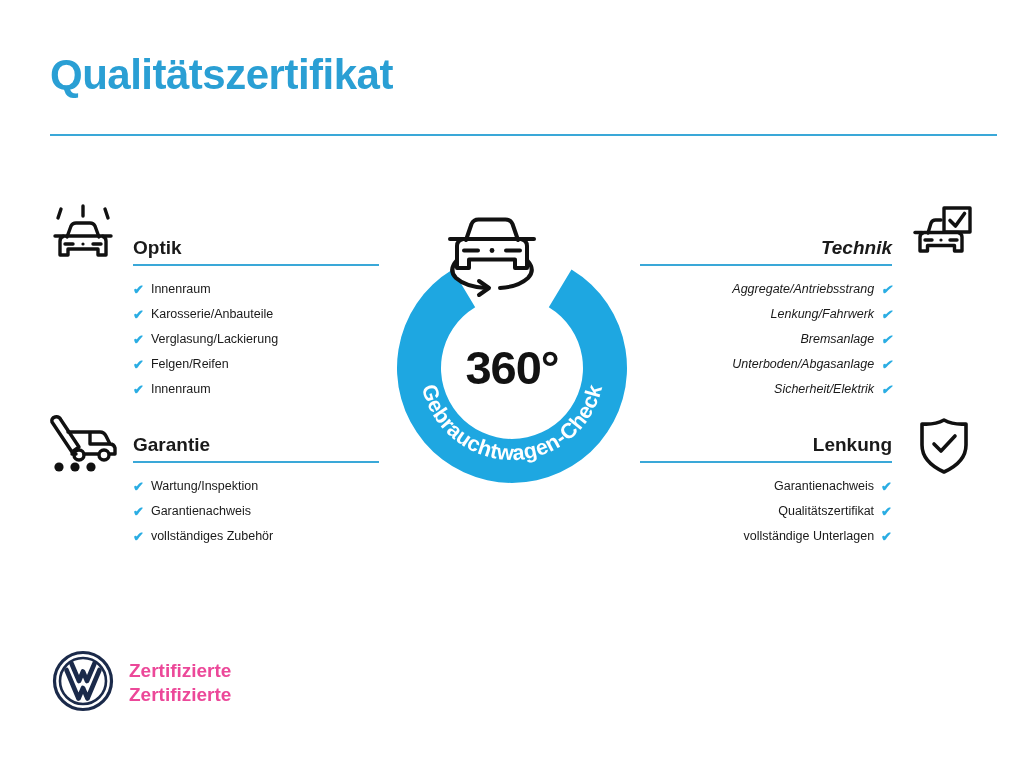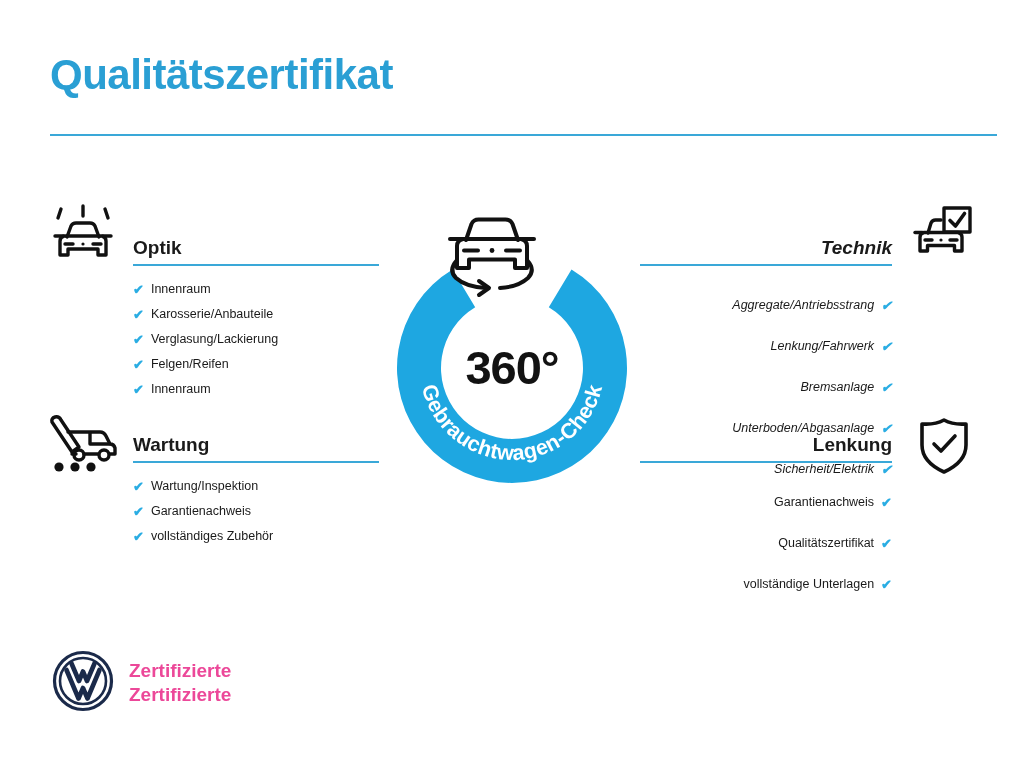--- a/index.html
+++ b/index.html
@@ -72,21 +72,21 @@
   .sec-list li {
     font-size: 12.5px;
     color: #1a1a1a;
     line-height: 1;
     padding: 0 0 12px 0;
     display: flex;
     align-items: center;
     white-space: nowrap;
   }
   .align-right .sec-head { text-align: right; }
-  .align-right .sec-list li { justify-content: flex-end; margin-top: 16px; }
+  .align-right .sec-list li { justify-content: flex-end; }
 
   .chk {
     color: #2aade3;
     font-size: 13px;
     font-weight: bold;
     line-height: 1;
     display: inline-block;
   }
   .align-left .chk  { margin-right: 7px; }
   .align-right .chk { margin-left: 7px; }
@@ -226,21 +226,21 @@
           <span>Felgen/Reifen</span>
         </li>
       <li>
           <span class="chk">✔</span>
           <span>Innenraum</span>
         </li>
     </ul>
   </div>
 
   <div class="section sec-wartung align-left">
-    <div class="sec-head">Wartung</div>
+    <div class="sec-head">Garantie</div>
     <div class="sec-rule"></div>
     <ul class="sec-list">
       <li>
           <span class="chk">✔</span>
           <span>Wartung/Inspektion</span>
         </li>
       <li>
           <span class="chk">✔</span>
           <span>Garantienachweis</span>
         </li>

